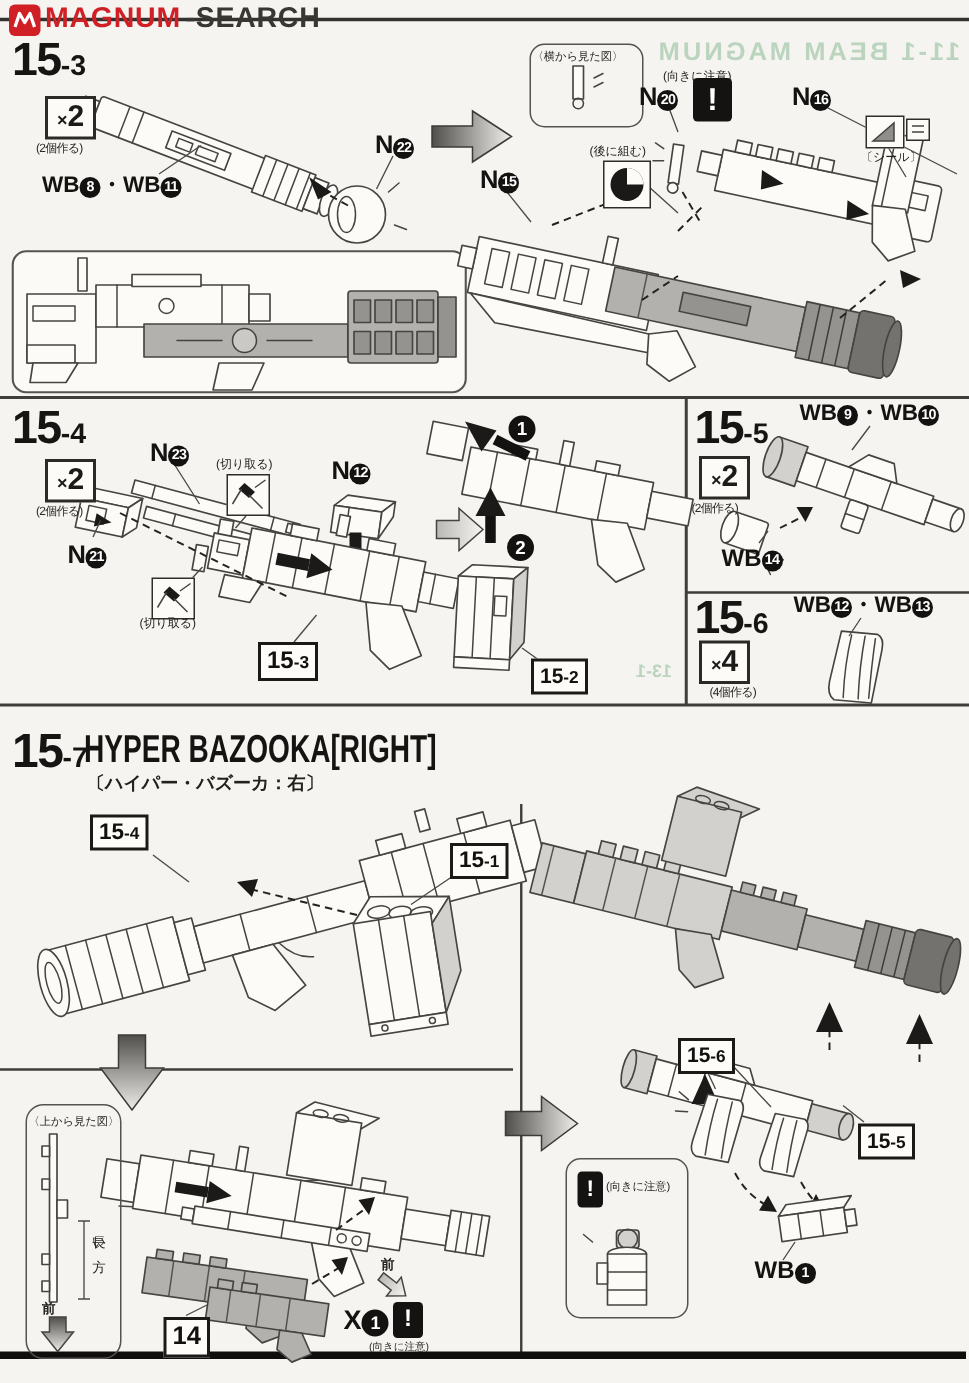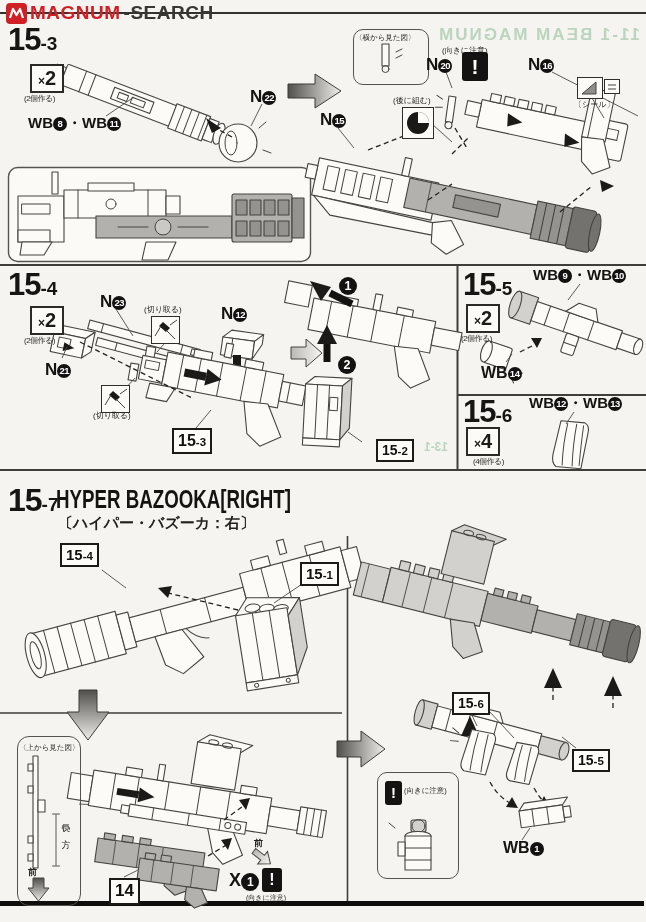--- a/index.html
+++ b/index.html
@@ -25,21 +25,21 @@
          line-height:18px;text-align:center;font-weight:bold}
   .refbox{border:2px solid #1b1a18;background:#fdfcf9;padding:0 4px;font-weight:bold;font-size:15px;
           line-height:1.35;color:#121110;white-space:nowrap}
   .refbox .sub{font-size:11.5px}
   .bang{background:#141312;color:#fff;font-weight:bold;text-align:center;border-radius:3px}
   .callout{border:1.5px solid #54534f;border-radius:10px;background:transparent}
   .icobox{border:1.5px solid #2e2d2b;background:#fcfbf8}
   .tiny{font-size:8px;white-space:nowrap;color:#252422}
   .vtext{writing-mode:vertical-rl;font-size:9px;letter-spacing:3px;color:#252422}
   .title{font-weight:bold;font-size:26px;white-space:nowrap;transform:scaleX(.72);transform-origin:left top;color:#151412}
-  .subtitle{font-size:15px;font-weight:bold;color:#22211f;white-space:nowrap}
+  .subtitle{font-size:12px;font-weight:bold;color:#22211f;white-space:nowrap}
   
   .fw{fill:#fcfbf8;stroke:#454442;stroke-width:1.1;stroke-linejoin:round}
   .nf{fill:none;stroke:#454442;stroke-width:1;stroke-linejoin:round;stroke-linecap:round}
   .g1{fill:#d2d1ce;stroke:#454442;stroke-width:1.1;stroke-linejoin:round}
   .g2{fill:#b2b1ae;stroke:#454442;stroke-width:1.1;stroke-linejoin:round}
   .g3{fill:#949390;stroke:#454442;stroke-width:1.1;stroke-linejoin:round}
   .g4{fill:#73726f;stroke:#454442;stroke-width:1.1;stroke-linejoin:round}
   .dsh{fill:none;stroke:#232220;stroke-width:1.3;stroke-dasharray:5 3.5}
   .blk{fill:#1b1a18;stroke:none}
   .ldr{fill:none;stroke:#4a4946;stroke-width:.9}
@@ -510,21 +510,21 @@
 <span class="ov plabel" style="left:221px;top:304px;font-size:17px"><span>N</span><span class="cb">12</span></span>
 <span class="ov plabel" style="left:45px;top:360px;font-size:17px"><span>N</span><span class="cb">21</span></span>
 <span class="ov icobox" style="left:101px;top:385px;width:27px;height:26px"><svg width="27" height="26">
       <polygon points="11,5 18,11 14,15 7,9" fill="#1b1a18"></polygon>
       <path d="M14,13 L23,22 M9,9 L3,19 M18,8 L25,3" stroke="#45443f" fill="none"></path>
     </svg></span>
 <span class="ov tiny" style="left:93px;top:410px">(切り取る)</span>
 <span class="ov refbox" style="left:172px;top:428px;border-width:2.5px;font-size:16px"><span>15</span><span class="sub">-3</span></span>
 <span class="ov stepb" style="left:339px;top:277px">1</span>
 <span class="ov stepb" style="left:338px;top:356px">2</span>
-<span class="ov refbox" style="left:376px;top:439px;font-size:14px"><span>15</span><span class="sub">-2</span></span>
+<span class="ov refbox" style="left:354px;top:439px;font-size:14px"><span>15</span><span class="sub">-2</span></span>
 
 <span class="ov secnum" style="left:463px;top:269px"><span class="m">15</span><span class="s">-5</span></span>
 <span class="ov plabel" style="left:533px;top:266px"><span>WB</span><span class="cb">9</span><span>・</span><span>WB</span><span class="cb">10</span></span>
 <span class="ov qty" style="left:466px;top:304px"><span class="x">×</span><span class="n">2</span></span>
 <span class="ov qnote" style="left:461px;top:333px">(2個作る)</span>
 <span class="ov plabel" style="left:481px;top:364px;font-size:16px"><span>WB</span><span class="cb">14</span></span>
 
 <span class="ov secnum" style="left:463px;top:396px"><span class="m">15</span><span class="s">-6</span></span>
 <span class="ov plabel" style="left:529px;top:394px"><span>WB</span><span class="cb">12</span><span>・</span><span>WB</span><span class="cb">13</span></span>
 <span class="ov qty" style="left:466px;top:427px"><span class="x">×</span><span class="n">4</span></span>

